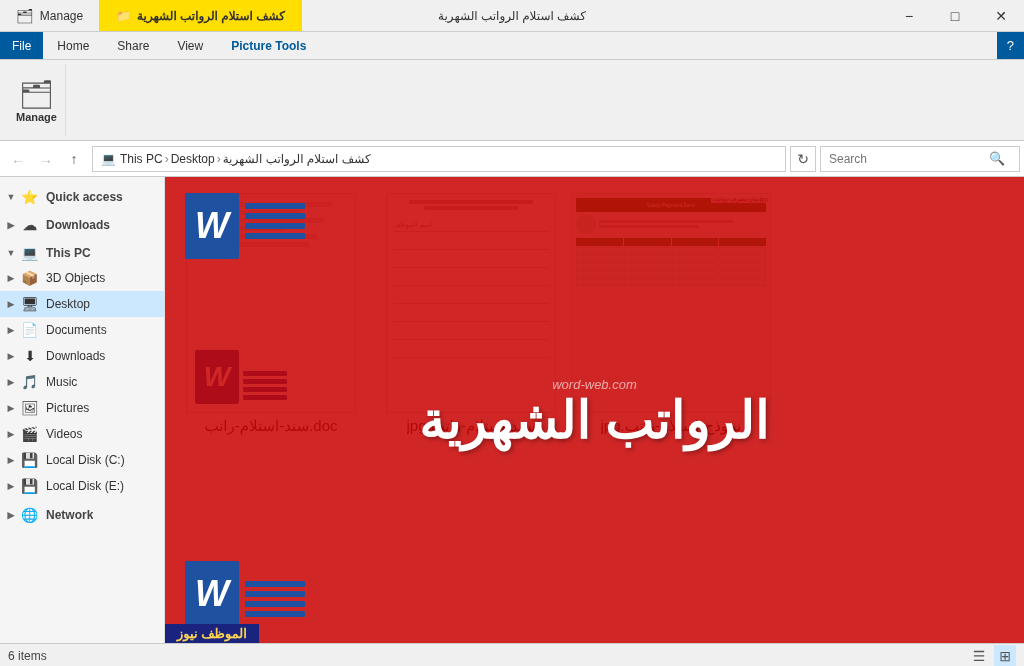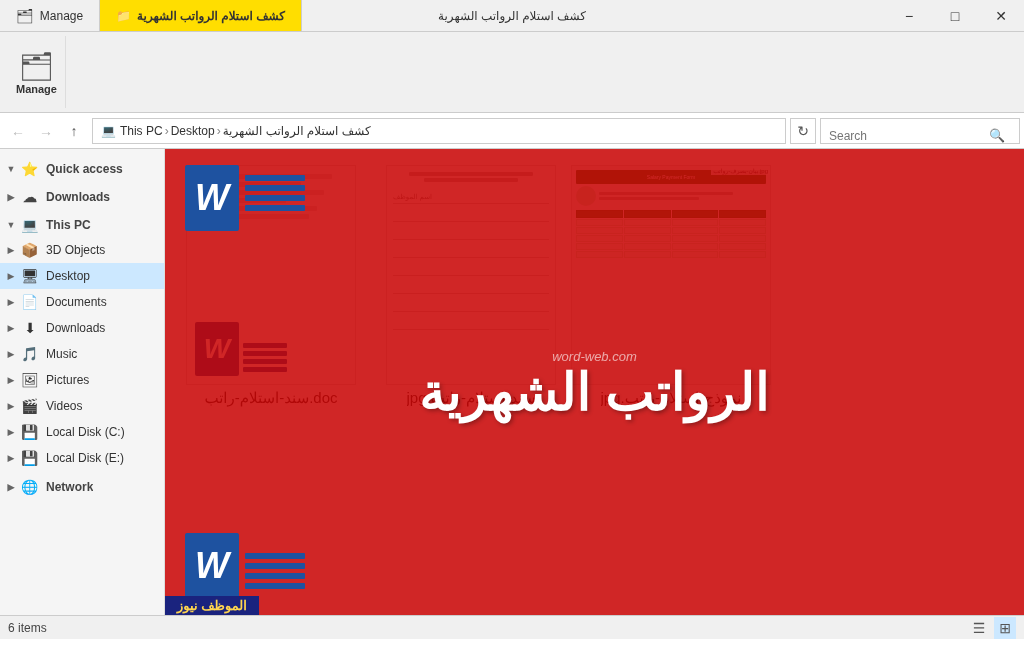--- a/index.html
+++ b/index.html
@@ -151,21 +151,21 @@
       width: 26px; height: 26px;
       border: 1px solid #ccc;
       display: flex; align-items: center; justify-content: center;
       cursor: pointer;
       font-size: 14px;
       color: #555;
       margin-right: 4px;
     }
     .search-box {
       display: flex;
-      align-items: flex-end;
+      align-items: center;
       border: 1px solid #ccc;
       height: 26px;
       width: 200px;
       padding: 0 8px;
       background: #fff;
     }
     .search-box input {
       border: none; outline: none;
       font-size: 12px;
       width: 160px;
@@ -366,20 +366,28 @@
   </div>
   <div class="title-text">كشف استلام الرواتب الشهرية</div>
   <div class="window-controls">
     <div class="win-btn">−</div>
     <div class="win-btn">□</div>
     <div class="win-btn close">✕</div>
   </div>
 </div>
 
 <div class="ribbon">
+  <div class="ribbon-tabs">
+    <div class="ribbon-tab file-tab">File</div>
+    <div class="ribbon-tab">Home</div>
+    <div class="ribbon-tab">Share</div>
+    <div class="ribbon-tab">View</div>
+    <div class="ribbon-tab" style="color:#005a9e; font-weight:600;">Picture Tools</div>
+    <div class="ribbon-help">?</div>
+  </div>
   <div class="ribbon-content">
     <div class="ribbon-group">
       <div style="font-size:28px; color:#555;">🗂</div>
       <div style="font-size:11px; color:#333; font-weight:600;">Manage</div>
     </div>
   </div>
 </div>
 
 <div class="address-bar">
   <div class="nav-btn disabled">←</div>

